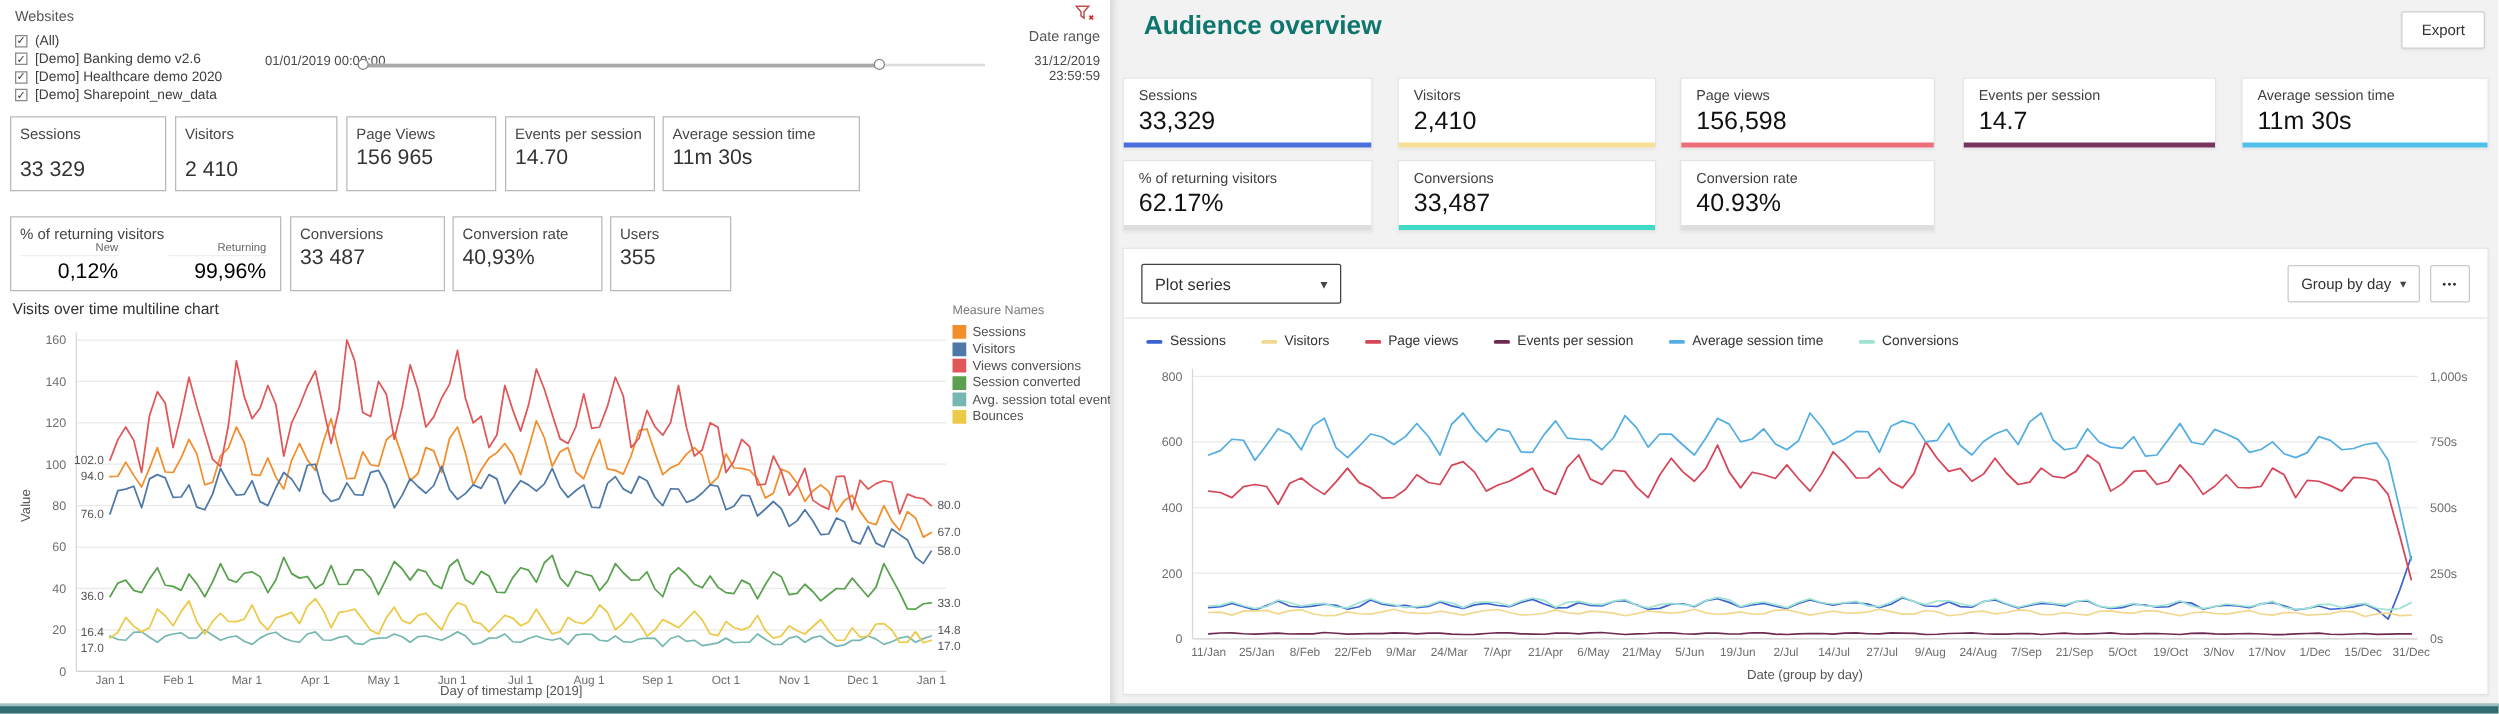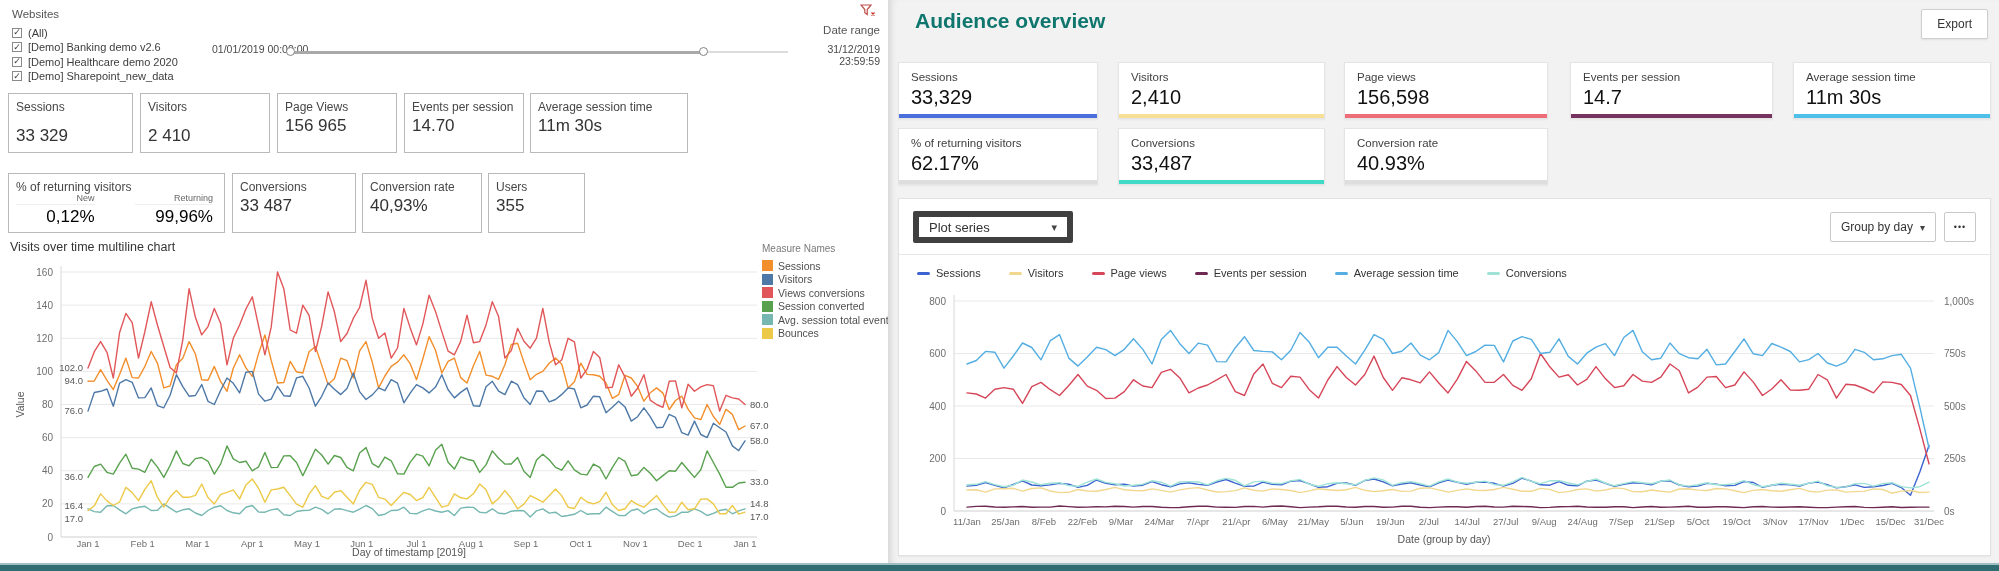--- a/index.html
+++ b/index.html
@@ -57,21 +57,21 @@
   .rcard { position:absolute; height:57px; background:#fff; border:1px solid #e4e4e4;
     box-shadow:0 1px 2px rgba(0,0,0,.05); padding:8px 12px 0; }
   .rcard .rlabel { font-size:11.5px; color:#3f3f3f; }
   .rcard .rvalue { font-size:20px; color:#111; margin-top:3px; }
   .accent-bar { position:absolute; left:0; right:0; bottom:0; height:4px; background:#ddd; }
 
   .chart-panel { position:absolute; left:9px; top:198px; width:1093px; height:358px;
     background:#fff; border:1px solid #e2e2e2; box-shadow:0 1px 2px rgba(0,0,0,.05); }
   .panel-controls { position:absolute; left:0; top:0; right:0; height:56px; border-bottom:1px solid #e6e6e6; }
   .plot-series-select { position:absolute; left:14px; top:12px; width:160px; height:32px;
-    border:6px solid #404040; border-radius:2px; background:#fff; font-size:13px; color:#333;
+    border:1px solid #404040; border-radius:2px; background:#fff; font-size:13px; color:#333;
     display:flex; align-items:center; padding:0 10px; cursor:pointer; }
   .plot-series-select .caret { margin-left:auto; font-size:11px; color:#444; }
   .groupby-btn { position:absolute; right:54px; top:13px; height:30px; border:1px solid #c9c9c9;
     border-radius:2px; background:#fff; font-size:12px; color:#333; display:flex; align-items:center;
     padding:0 10px; cursor:pointer; }
   .groupby-btn .caret { margin-left:7px; font-size:10px; color:#444; }
   .more-btn { position:absolute; right:14px; top:13px; width:32px; height:30px; border:1px solid #c9c9c9;
     border-radius:2px; background:#fff; font-size:9px; letter-spacing:1px; color:#333;
     display:flex; align-items:center; justify-content:center; cursor:pointer; }
 

